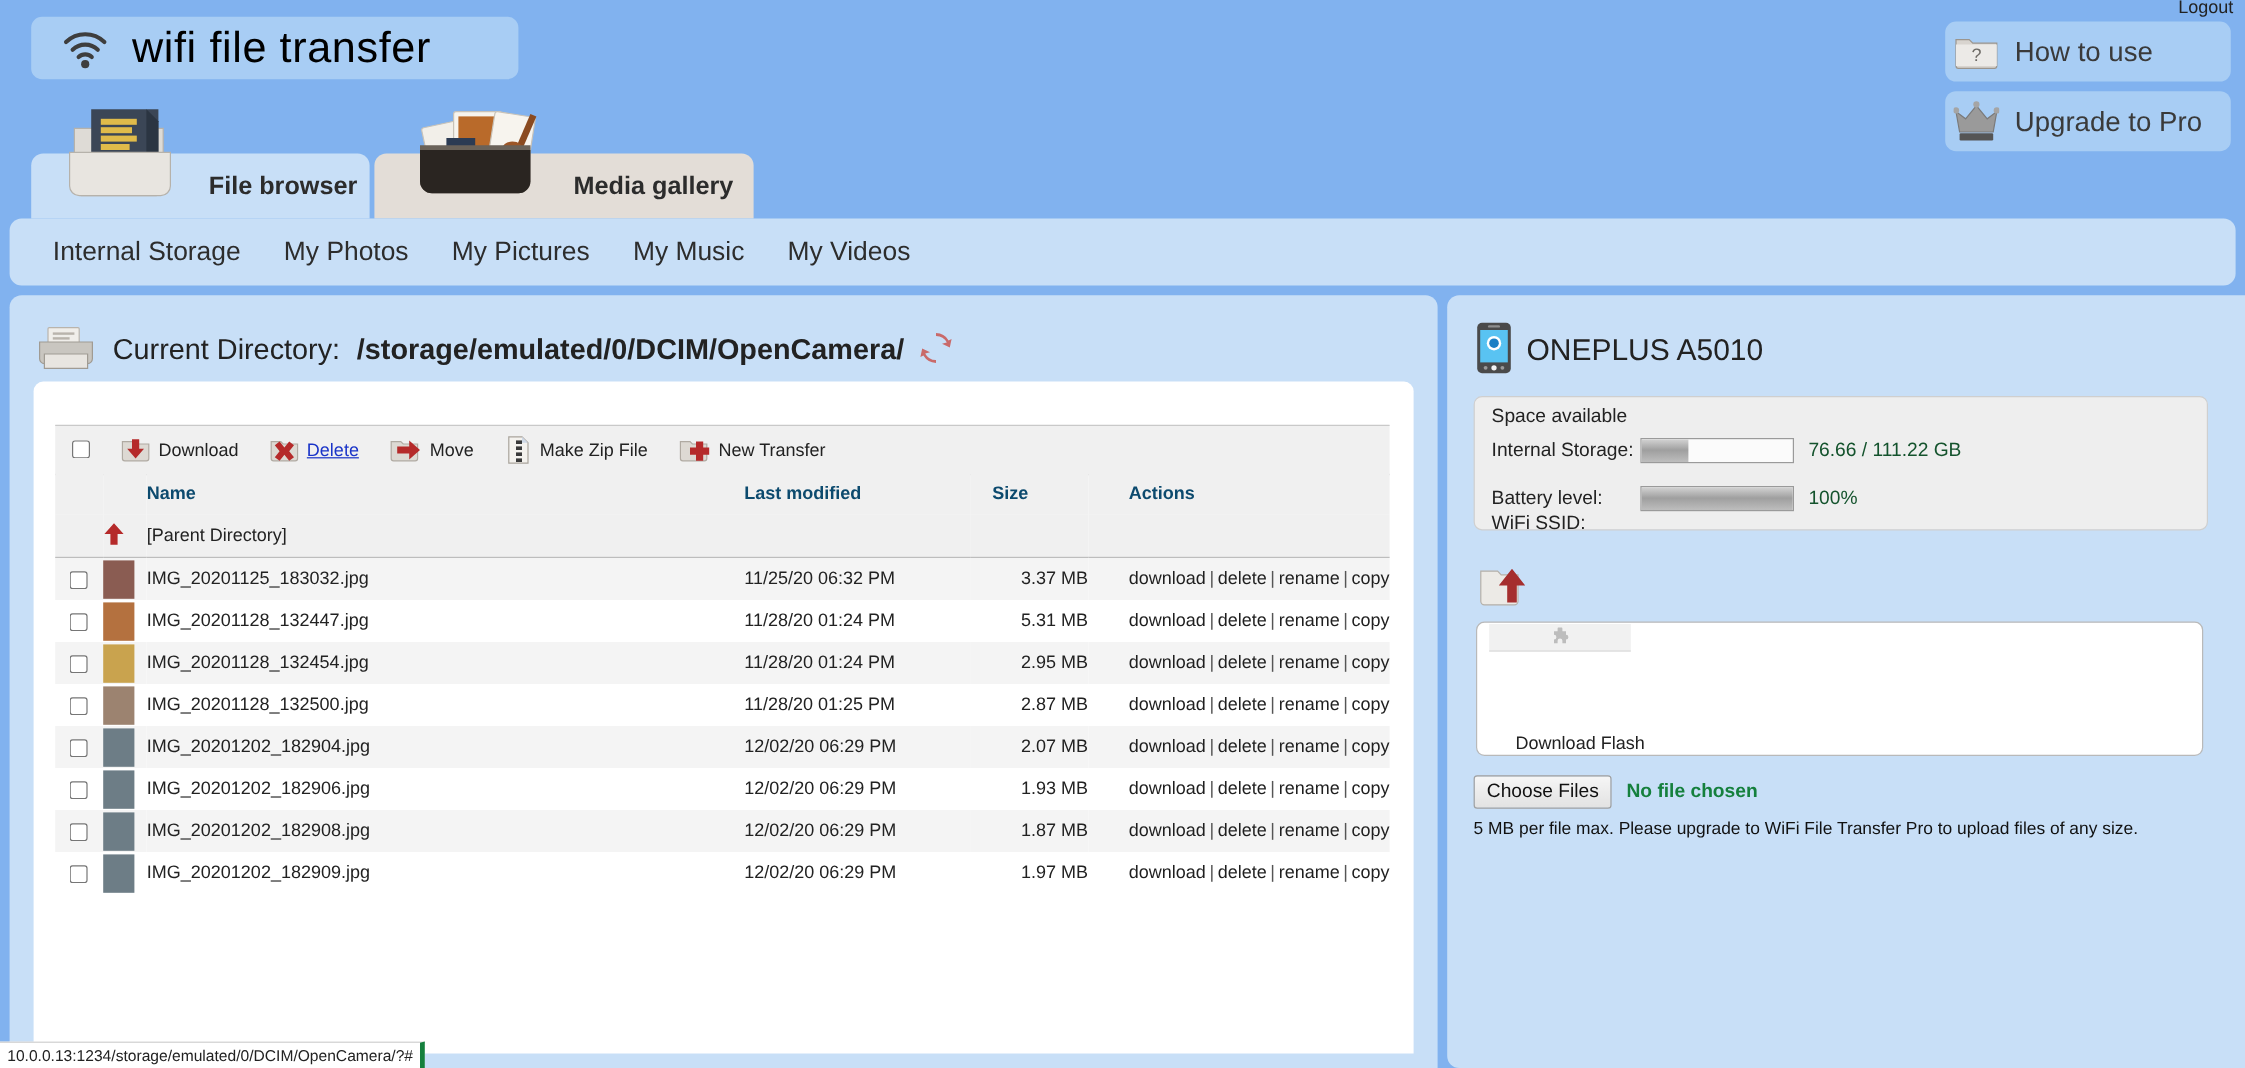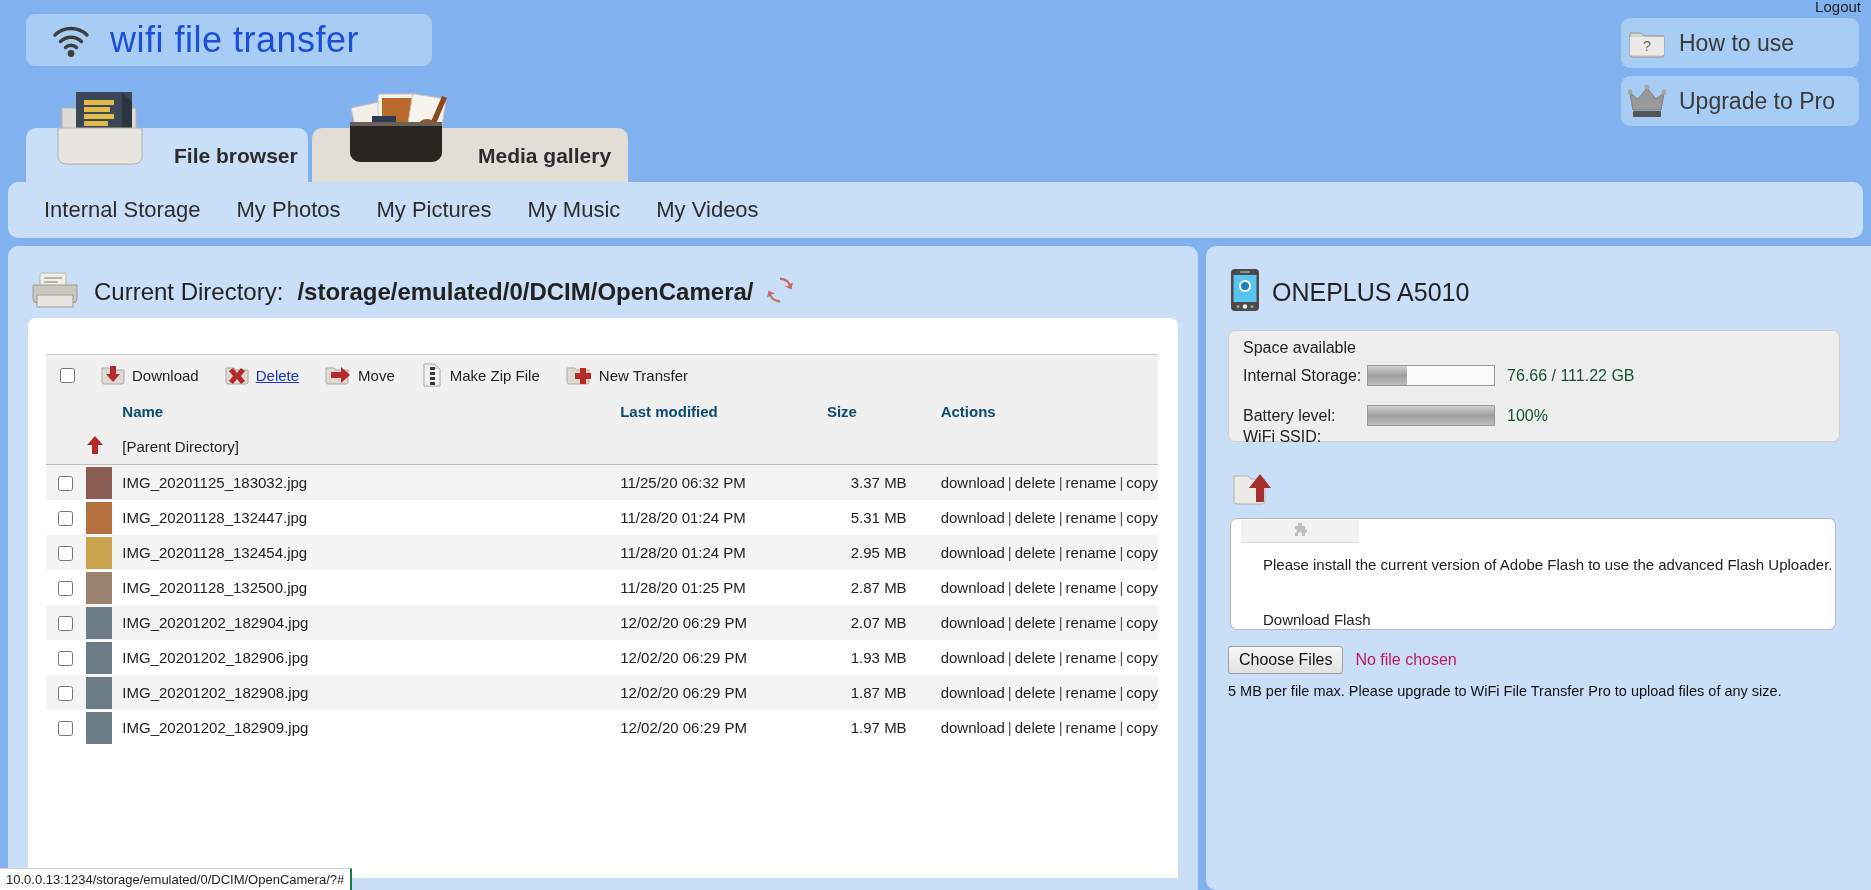--- a/index.html
+++ b/index.html
@@ -16,21 +16,21 @@
     font-size:15px;color:#222;text-decoration:none;
   }
   .logo-box{
     position:absolute;left:26px;top:14px;
     width:406px;height:52px;
     background:#a8cdf4;border-radius:9px;
     display:flex;align-items:center;
   }
   .logo-wifi{margin-left:24px;width:42px;height:36px;display:block;}
   .logo-text{
-    margin-left:18px;font-size:36px;color:#1d4ed8;
+    margin-left:18px;font-size:36px;color:#000000;
     letter-spacing:.5px;font-weight:400;
   }
   .topbtn{
     position:absolute;right:12px;
     width:238px;height:50px;
     background:#a8cdf4;border-radius:9px;
     display:flex;align-items:center;
     cursor:pointer;
   }
   .topbtn.how{top:18px;}
@@ -168,30 +168,30 @@
     display:flex;align-items:center;justify-content:center;
   }
   .flashmsg{position:absolute;left:32px;top:36px;font-size:15px;color:#222;line-height:1.28;}
   .flashlink{position:absolute;left:32px;top:92px;font-size:15px;color:#222;cursor:pointer;}
   .fileform{position:absolute;left:22px;top:400px;display:flex;align-items:center;}
   .choose-btn{
     border:1px solid #a0a0a0;background:linear-gradient(180deg,#f6f6f6,#e2e2e2);
     border-radius:3px;padding:4px 10px;font-size:16px;color:#111;cursor:pointer;
     font-family:"Liberation Sans",sans-serif;
   }
-  .nofile{font-size:16px;color:#be185d;margin-left:12px;}
+  .nofile{font-size:16px;color:#15803d;margin-left:12px;font-weight:bold;}
   .maxnote{
     position:absolute;left:22px;top:436px;width:620px;
     font-size:14.5px;color:#111;line-height:1.34;
   }
 
   
   .statusbar{
     position:absolute;left:0;bottom:0;height:21px;
-    background:#fff;border-top:1px solid #cfcfcf;border-right:2px solid #15803d;
+    background:#fff;border-top:1px solid #cfcfcf;border-right:4px solid #15803d;
     padding:0 6px;font-size:13px;color:#222;
     display:flex;align-items:center;
   }
 </style>
 </head>
 <body>
 
 <a class="logout-link" href="#">Logout</a>
 
 <div class="logo-box">
@@ -502,21 +502,20 @@
       </svg>
     </span>
   </div>
 
   <div class="flashbox">
     <div class="flashtab">
       <svg width="16" height="16" viewBox="0 0 16 16">
         <path d="M6 1 a2 2 0 0 1 4 0 v2 h3 v3 a2 2 0 0 1 0 4 v3 h-3 v-2 a2 2 0 0 0 -4 0 v2 h-3 v-3 a2 2 0 0 0 0 -4 v-3 h3 z" fill="#bdbdbd"></path>
       </svg>
     </div>
-    <div class="flashmsg">Please install the current version of Adobe Flash to use the advanced Flash Uploader.</div>
     <div class="flashlink">Download Flash</div>
   </div>
 
   <div class="fileform">
     <button class="choose-btn">Choose Files</button>
     <span class="nofile">No file chosen</span>
   </div>
 
   <div class="maxnote">5 MB per file max. Please upgrade to WiFi File Transfer Pro to upload files of any size.</div>
 </div>

